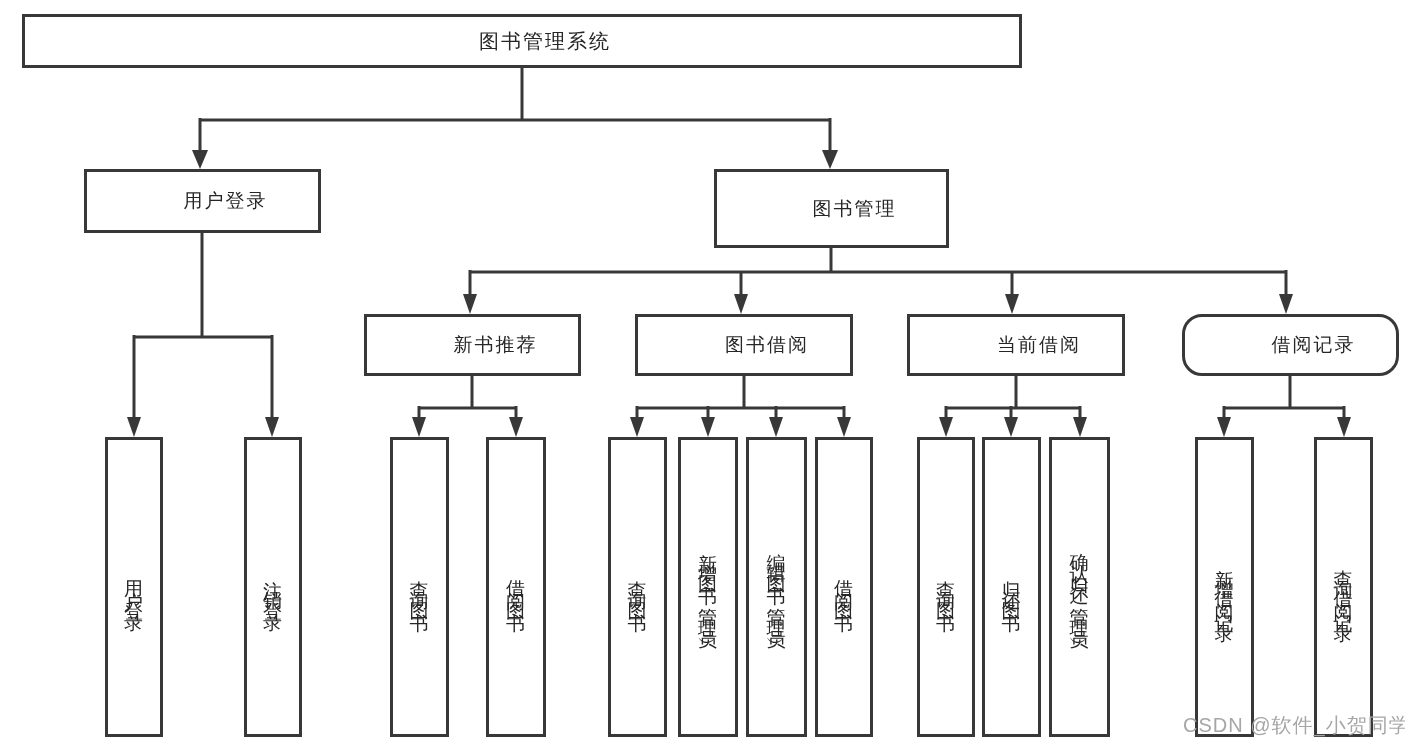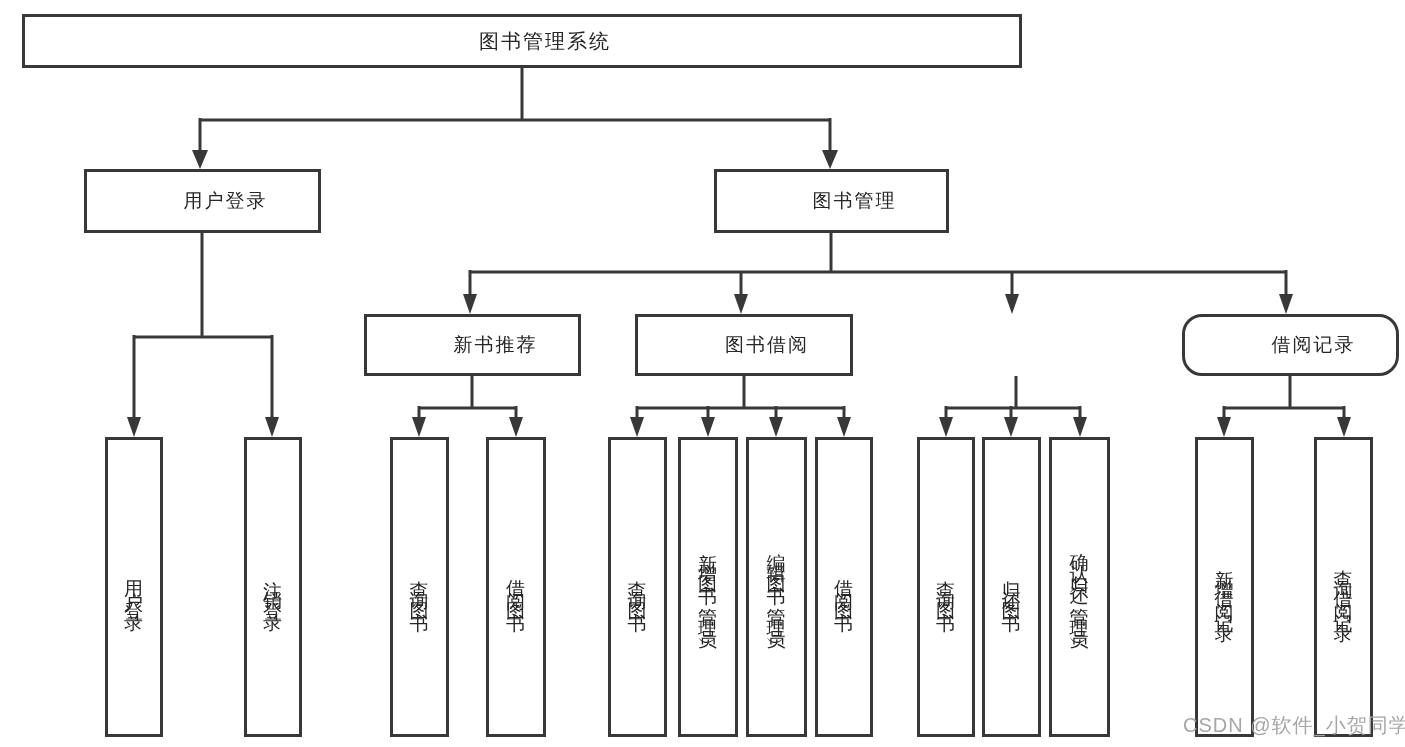--- a/index.html
+++ b/index.html
@@ -131,24 +131,25 @@
       <line x1="1224" y1="406" x2="1224" y2="420"></line>
       <polygon points="1217,417 1231,417 1224,437"></polygon>
       <line x1="1344" y1="406" x2="1344" y2="420"></line>
       <polygon points="1337,417 1351,417 1344,437"></polygon>
     </g>
   </svg>
 
   <div class="node root" style="left:22px; top:14px; width:1000px; height:54px;">图书管理系统</div>
 
   <div class="node branch" style="left:84px; top:169px; width:237px; height:64px;">用户登录</div>
-  <div class="node branch" style="left:714px; top:169px; width:235px; height:64px;text-align:right;">图书管理</div>
+  <div class="node branch" style="left:714px; top:169px; width:235px; height:79px;text-align:right;">图书管理</div>
 
   <div class="node branch" style="left:635px; top:314px; width:218px; height:62px;">图书借阅</div>
   <div class="node branch" style="left:364px; top:314px; width:217px; height:62px;">新书推荐</div>
+  <div class="node branch" style="left:907px; top:314px; width:218px; height:62px;">当前借阅</div>
   <div class="node branch" style="left:1182px; top:314px; width:217px; height:62px;border-radius:20px;">借阅记录</div>
 
   <div class="leaf" style="left:105px; top:437px; width:58px; height:300px;">
     <span>用户登录</span>
   </div>
   <div class="leaf" style="left:244px; top:437px; width:58px; height:300px;">
     <span>注销登录</span>
   </div>
 
   <div class="leaf" style="left:390px; top:437px; width:59px; height:300px;">

